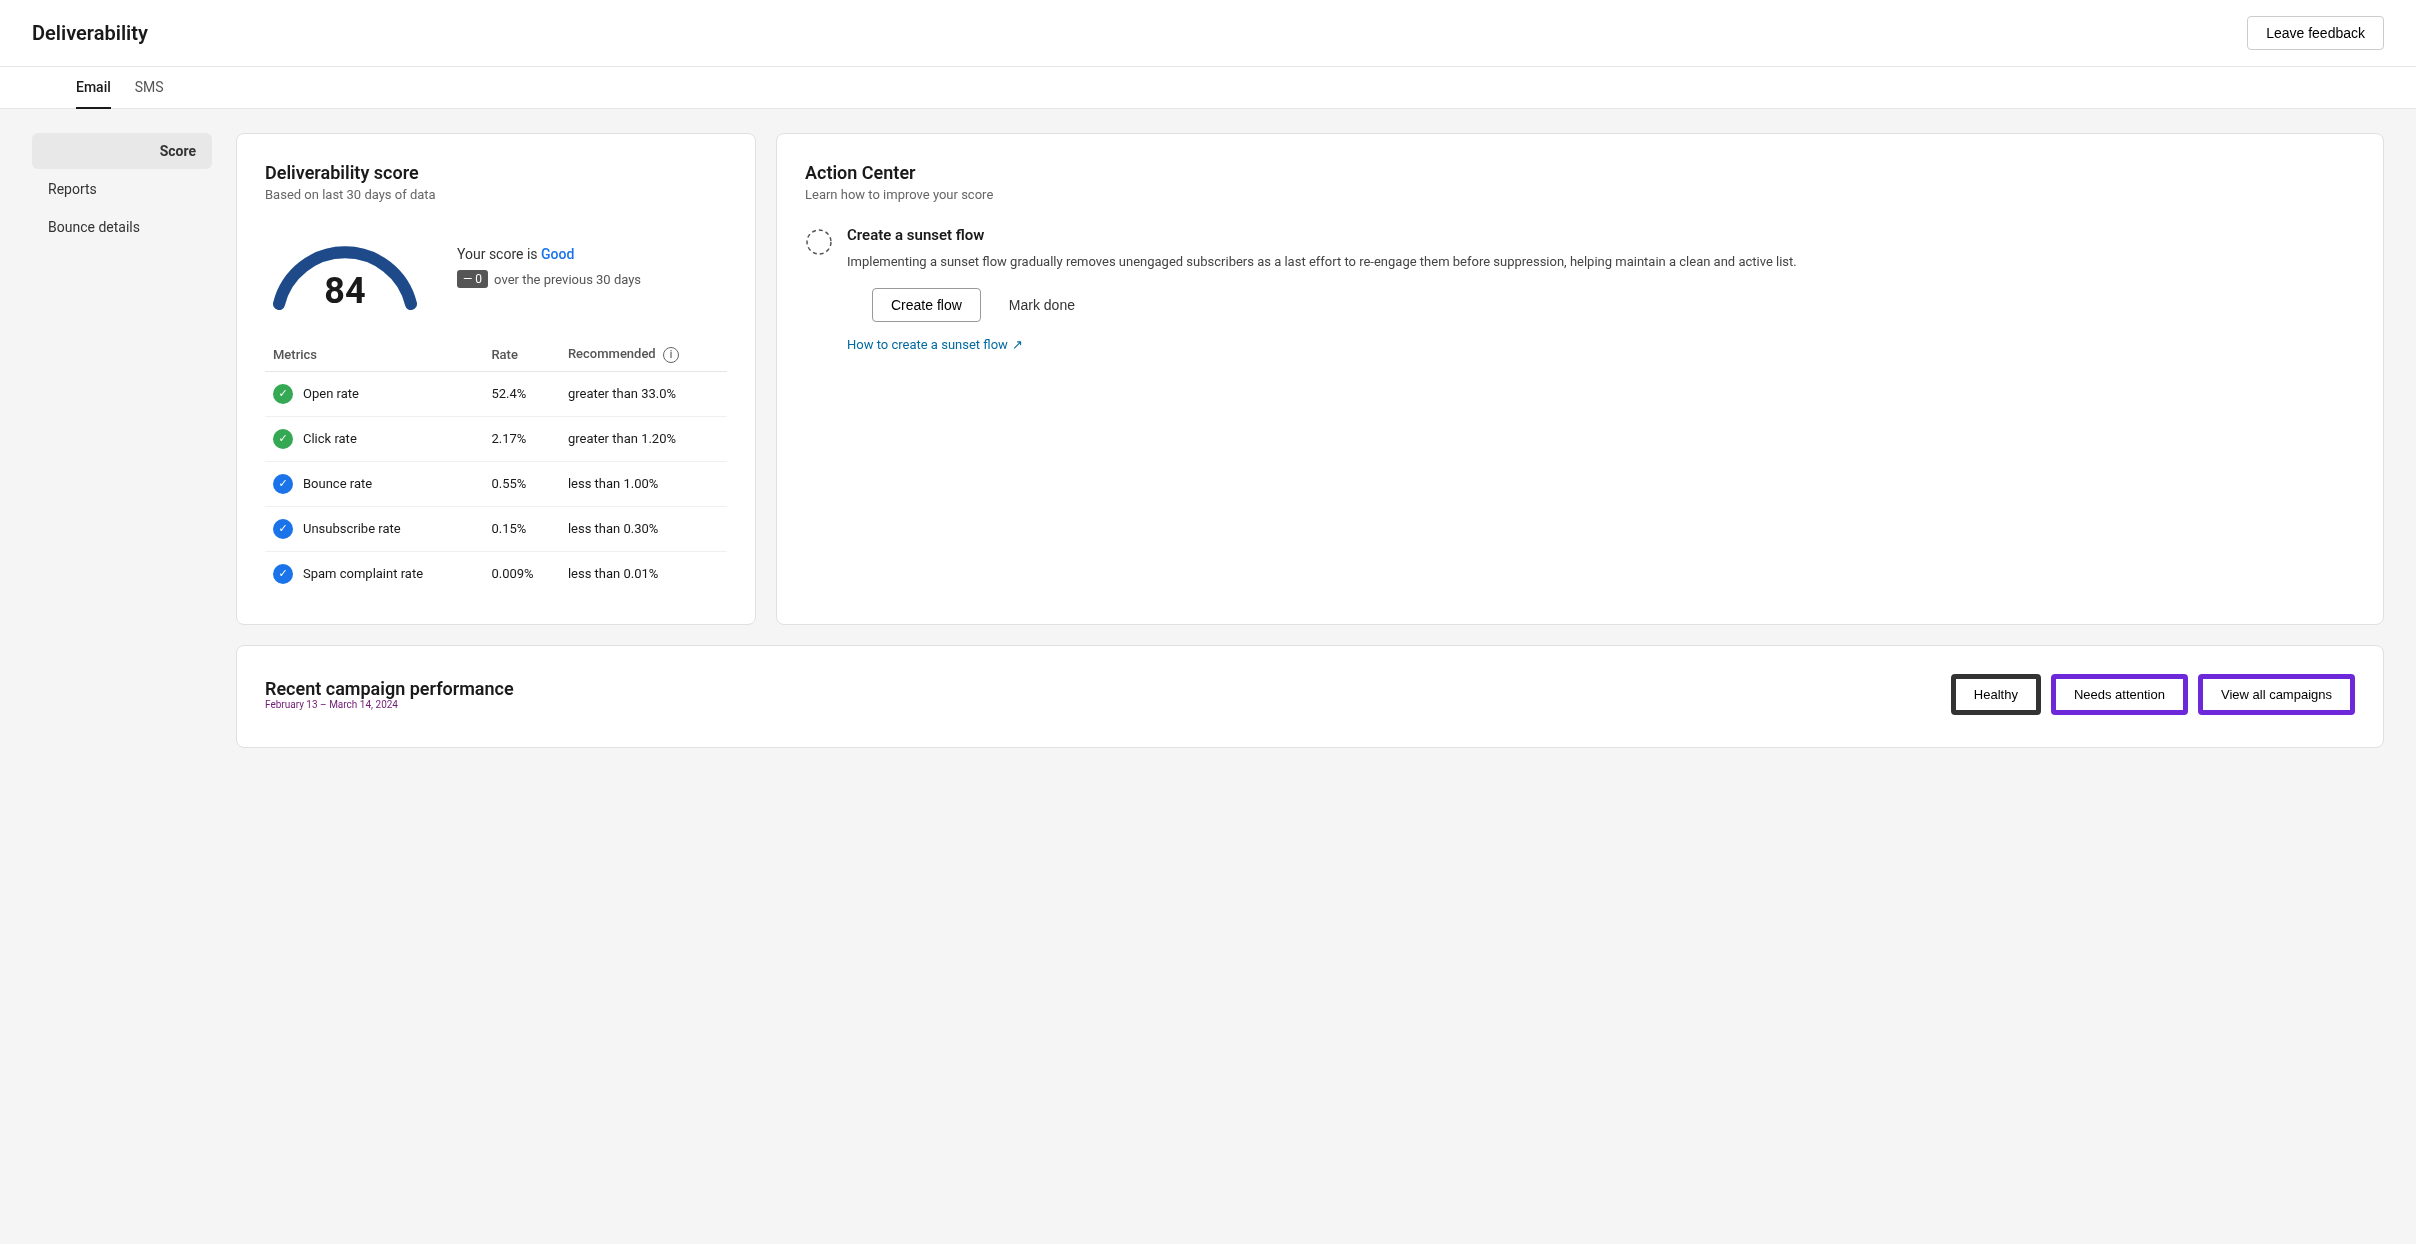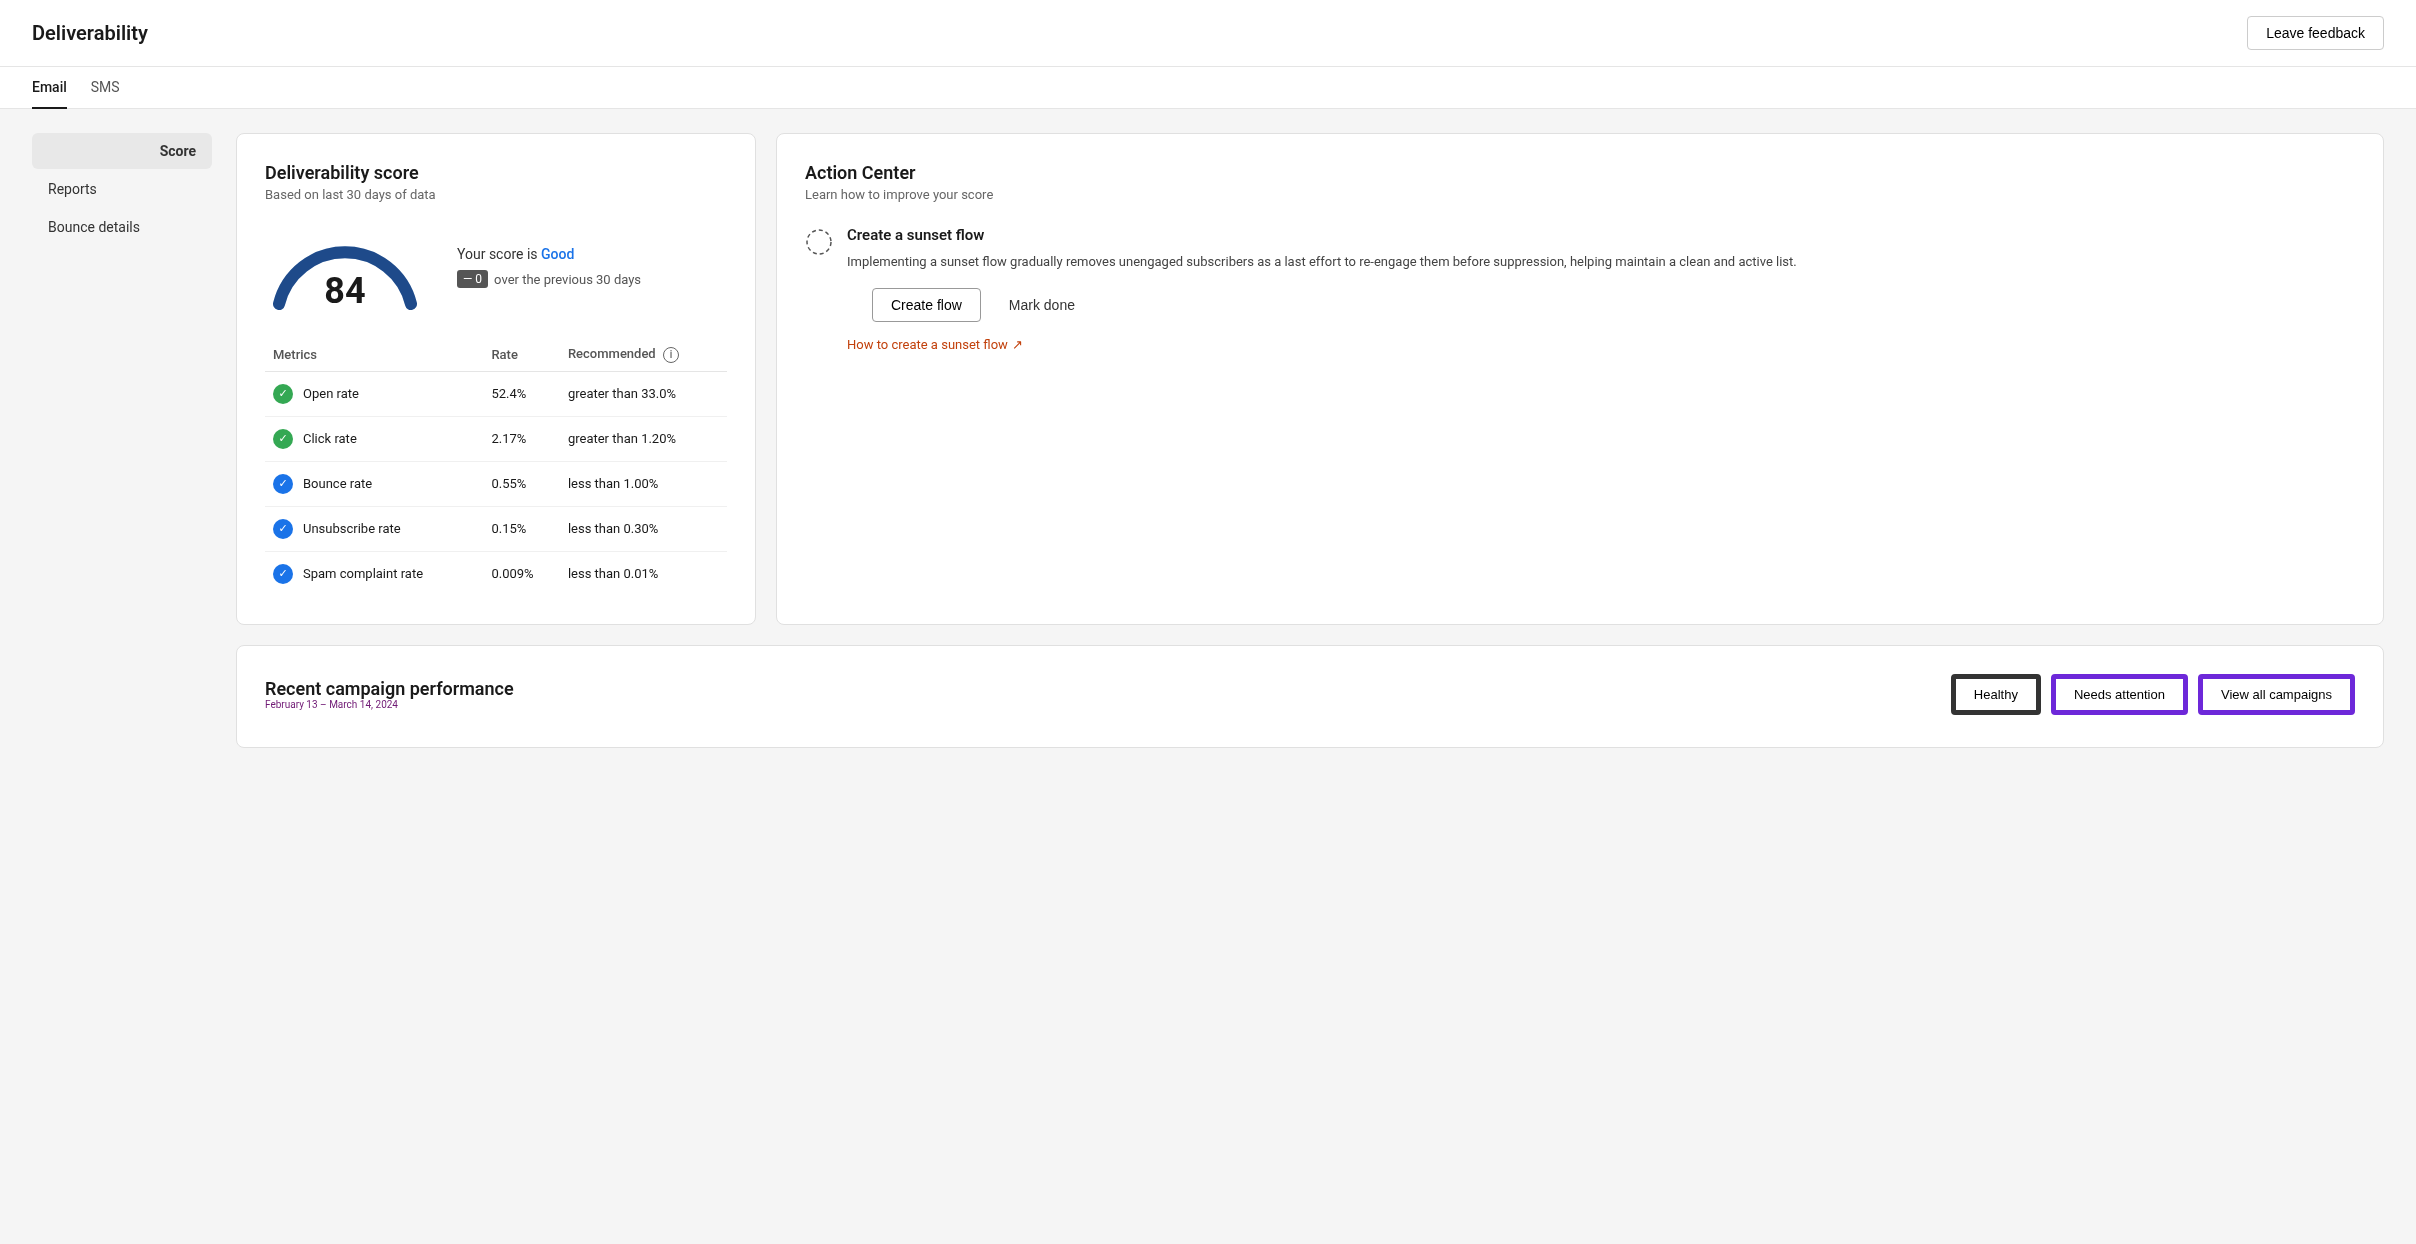--- a/index.html
+++ b/index.html
@@ -45,20 +45,21 @@
       cursor: pointer;
       font-size: 14px;
       color: #555;
       border-bottom: 2px solid transparent;
       margin-bottom: -1px;
     }
     .tab.active {
       color: #1a1a1a;
       border-bottom: 2px solid #1a1a1a;
       font-weight: 500;
+      margin-left: 44px;
     }
 
     
     .main-layout {
       display: flex;
       padding: 24px 32px;
       gap: 24px;
     }
 
     
@@ -260,21 +261,21 @@
     .btn-secondary {
       border: none;
       background: none;
       padding: 8px 18px;
       cursor: pointer;
       font-size: 14px;
       color: #333;
     }
 
     .action-link {
-      color: #c2410c;
+      color: #0369a1;
       font-size: 13px;
       text-decoration: none;
       display: inline-flex;
       align-items: center;
       gap: 4px;
     }
 
     
     .bottom-card {
       background: #fff;

